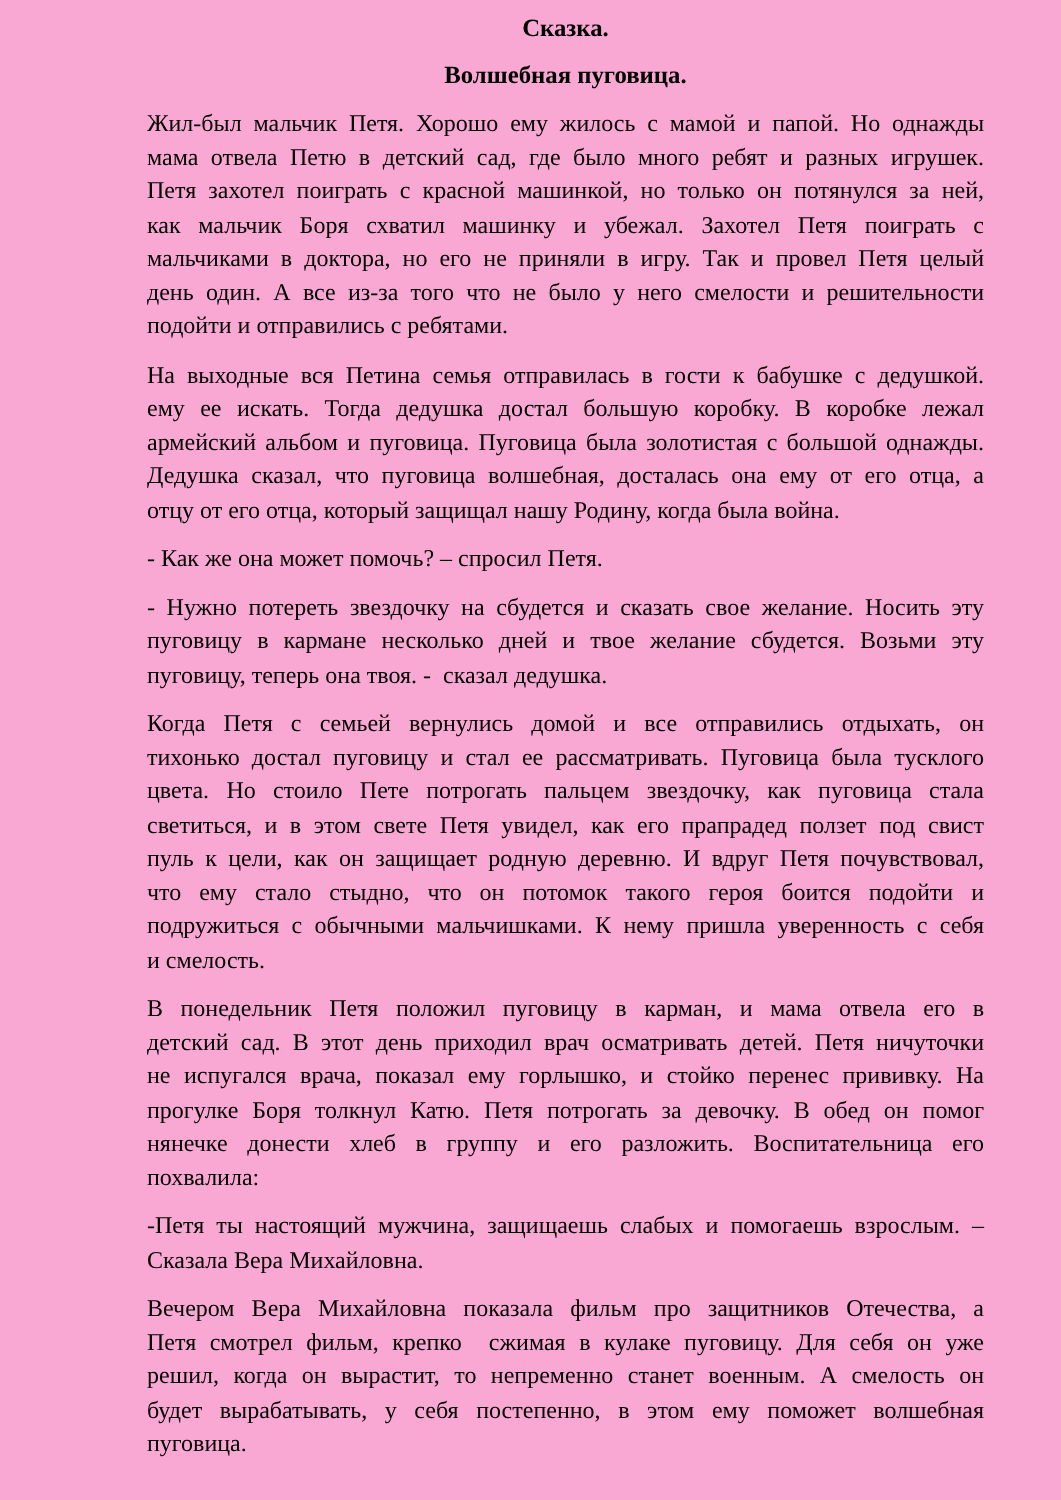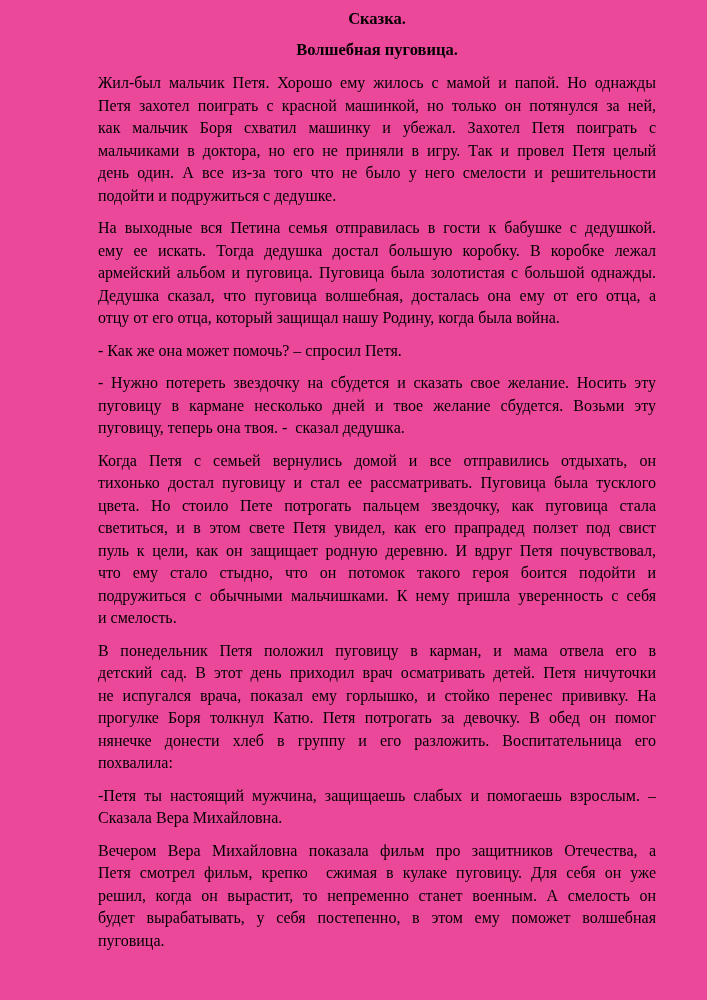--- a/index.html
+++ b/index.html
@@ -5,21 +5,21 @@
   html, body {
     margin: 0;
     padding: 0;
     background: #ffffff;
   }
   .page {
     position: relative;
     width: 707px;
     height: 1000px;
     box-sizing: border-box;
-    background: #ec4899;
+    background: #f9a8d4;
     color: #000000;
     padding: 8px 51px 0 98px;
     font-family: "Liberation Serif", "DejaVu Serif", serif;
     font-size: 16px;
     line-height: 22.5px;
     overflow: hidden;
   }
   .doc-title, .doc-subtitle {
     font-size: 16.5px;
     font-weight: bold;
@@ -48,25 +48,26 @@
 </style>
 </head>
 <body>
 
 <div class="page">
   <div class="doc-title">Сказка.</div>
   <div class="doc-subtitle">Волшебная пуговица.</div>
   <div>
       <div class="para">
         <div class="line">Жил-был мальчик Петя. Хорошо ему жилось с мамой и папой. Но однажды</div>
+        <div class="line">мама отвела Петю в детский сад, где было много ребят и разных игрушек.</div>
         <div class="line">Петя захотел поиграть с красной машинкой, но только он потянулся за ней,</div>
         <div class="line">как мальчик Боря схватил машинку и убежал. Захотел Петя поиграть с</div>
         <div class="line">мальчиками в доктора, но его не приняли в игру. Так и провел Петя целый</div>
         <div class="line">день один. А все из-за того что не было у него смелости и решительности</div>
-        <div class="line last">подойти и подружиться с дедушке.</div>
+        <div class="line last">подойти и отправились с ребятами.</div>
       </div>
       <div class="para">
         <div class="line">На выходные вся Петина семья отправилась в гости к бабушке с дедушкой.</div>
         <div class="line">ему ее искать. Тогда дедушка достал большую коробку. В коробке лежал</div>
         <div class="line">армейский альбом и пуговица. Пуговица была золотистая с большой однажды.</div>
         <div class="line">Дедушка сказал, что пуговица волшебная, досталась она ему от его отца, а</div>
         <div class="line last">отцу от его отца, который защищал нашу Родину, когда была война.</div>
       </div>
       <div class="para">
         <div class="line last">- Как же она может помочь? – спросил Петя.</div>

